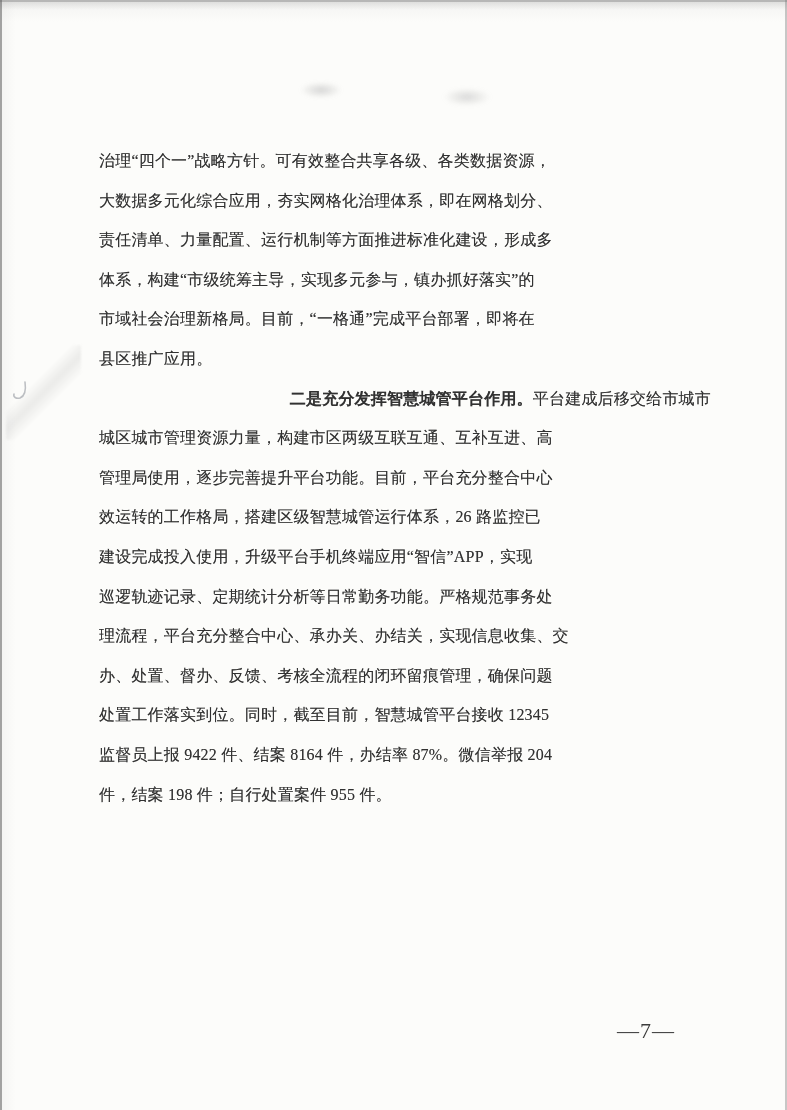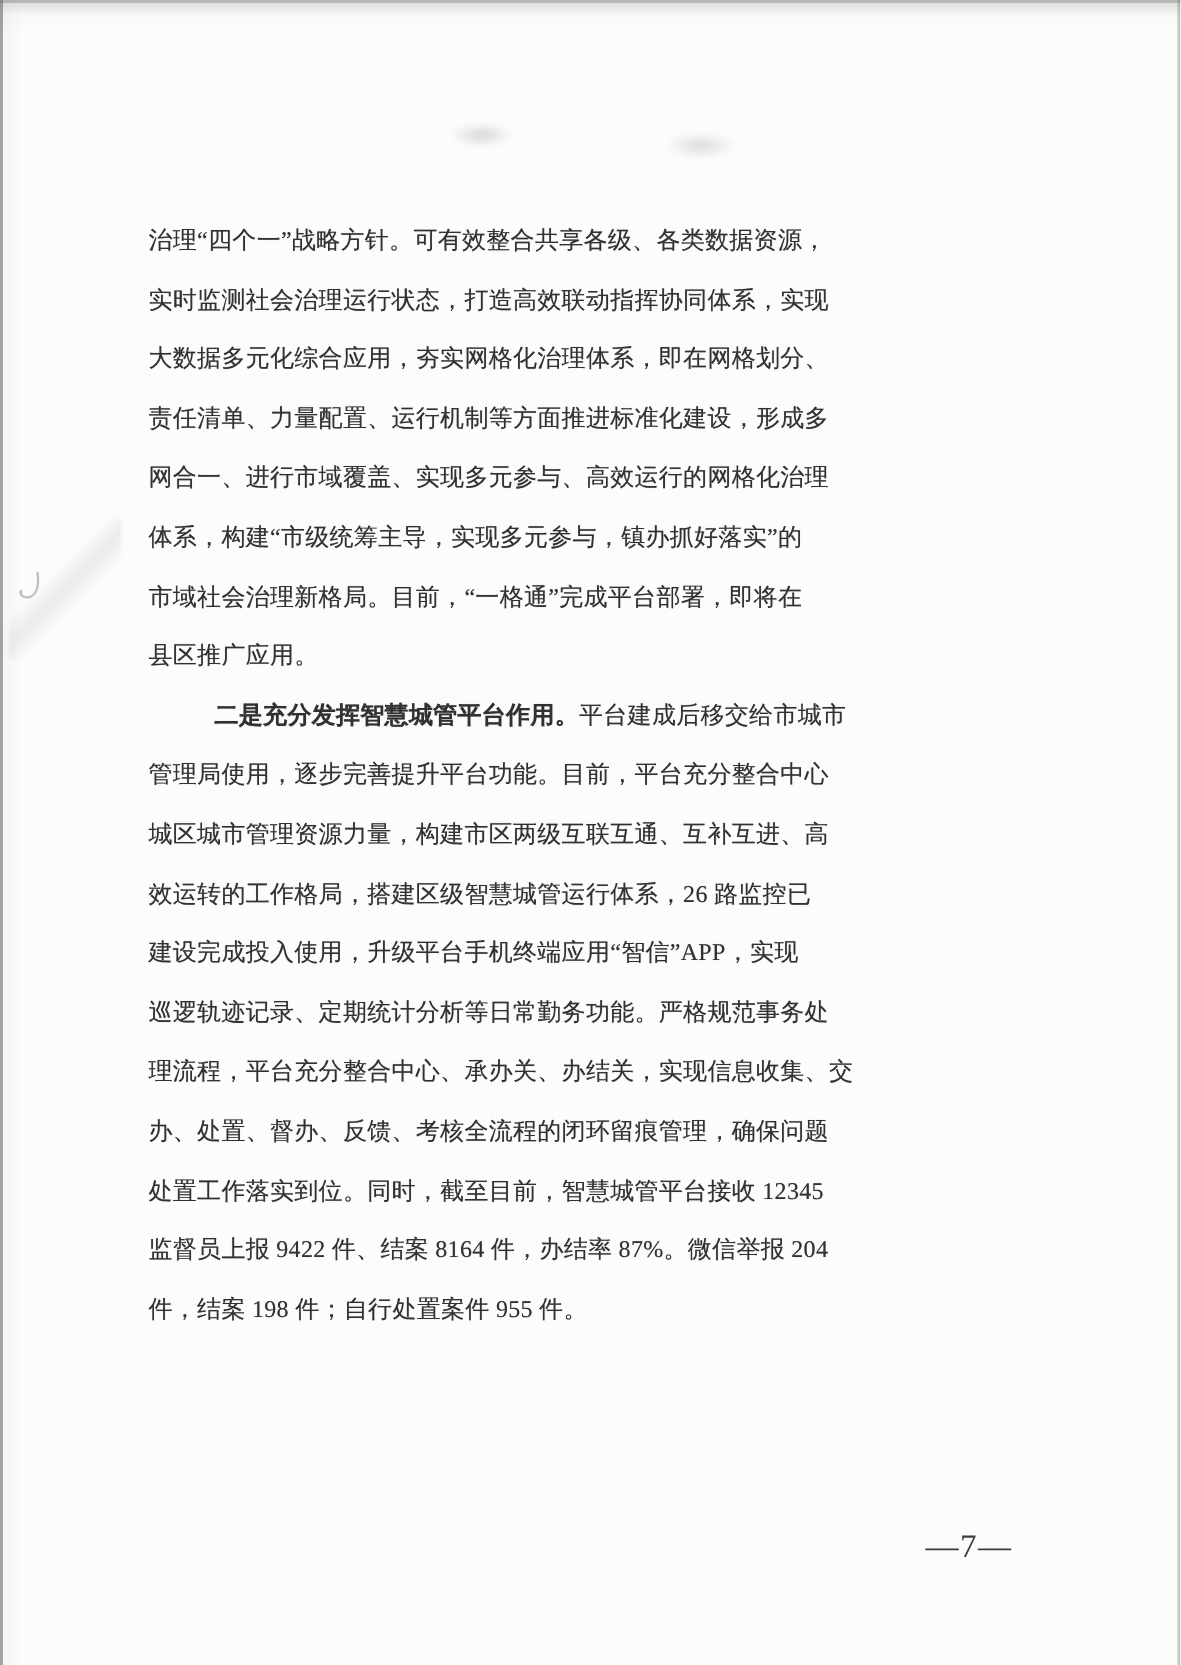--- a/index.html
+++ b/index.html
@@ -81,20 +81,21 @@
     height: 39.6px;
     line-height: 39.6px;
     font-size: 16px;
     letter-spacing: 0.2px;
     white-space: pre;
     color: #313131;
     text-shadow: 0 0 0.5px rgba(70,70,70,0.55);
   }
   .line.indent {
     text-indent: 44px;
+    text-align: right;
   }
   .bold {
     font-weight: bold;
   }
   .page-number {
     position: absolute;
     left: 617px;
     top: 1018px;
     font-size: 22px;
     letter-spacing: 1px;
@@ -114,32 +115,30 @@
 
   <div class="smudge smudge-a"></div>
   <div class="smudge smudge-b"></div>
   <div class="smudge smudge-c"></div>
   <svg class="pen-mark" width="18" height="24" viewBox="0 0 18 24">
     <path d="M13 2 C14 9 13 16 8 18 C4 19 1 17 2 14" fill="none" stroke="#8a8f97" stroke-width="1.6" stroke-linecap="round"></path>
   </svg>
 
   <div class="text-block">
     <div class="line">治理“四个一”战略方针。可有效整合共享各级、各类数据资源，</div>
-    <div class="line">实时监测社会治理运行状态，打造高效联动指挥协同体系，实现</div>
     <div class="line">大数据多元化综合应用，夯实网格化治理体系，即在网格划分、</div>
     <div class="line">责任清单、力量配置、运行机制等方面推进标准化建设，形成多</div>
-    <div class="line">网合一、进行市域覆盖、实现多元参与、高效运行的网格化治理</div>
     <div class="line">体系，构建“市级统筹主导，实现多元参与，镇办抓好落实”的</div>
     <div class="line">市域社会治理新格局。目前，“一格通”完成平台部署，即将在</div>
     <div class="line">县区推广应用。</div>
 
     <div class="line indent"><span class="bold">二是充分发挥智慧城管平台作用。</span><span>平台建成后移交给市城市</span></div>
 
+    <div class="line">城区城市管理资源力量，构建市区两级互联互通、互补互进、高</div>
     <div class="line">管理局使用，逐步完善提升平台功能。目前，平台充分整合中心</div>
-    <div class="line">城区城市管理资源力量，构建市区两级互联互通、互补互进、高</div>
     <div class="line">效运转的工作格局，搭建区级智慧城管运行体系，26 路监控已</div>
     <div class="line">建设完成投入使用，升级平台手机终端应用“智信”APP，实现</div>
     <div class="line">巡逻轨迹记录、定期统计分析等日常勤务功能。严格规范事务处</div>
     <div class="line">理流程，平台充分整合中心、承办关、办结关，实现信息收集、交</div>
     <div class="line">办、处置、督办、反馈、考核全流程的闭环留痕管理，确保问题</div>
     <div class="line">处置工作落实到位。同时，截至目前，智慧城管平台接收 12345</div>
     <div class="line">监督员上报 9422 件、结案 8164 件，办结率 87%。微信举报 204</div>
     <div class="line">件，结案 198 件；自行处置案件 955 件。</div>
   </div>
 

